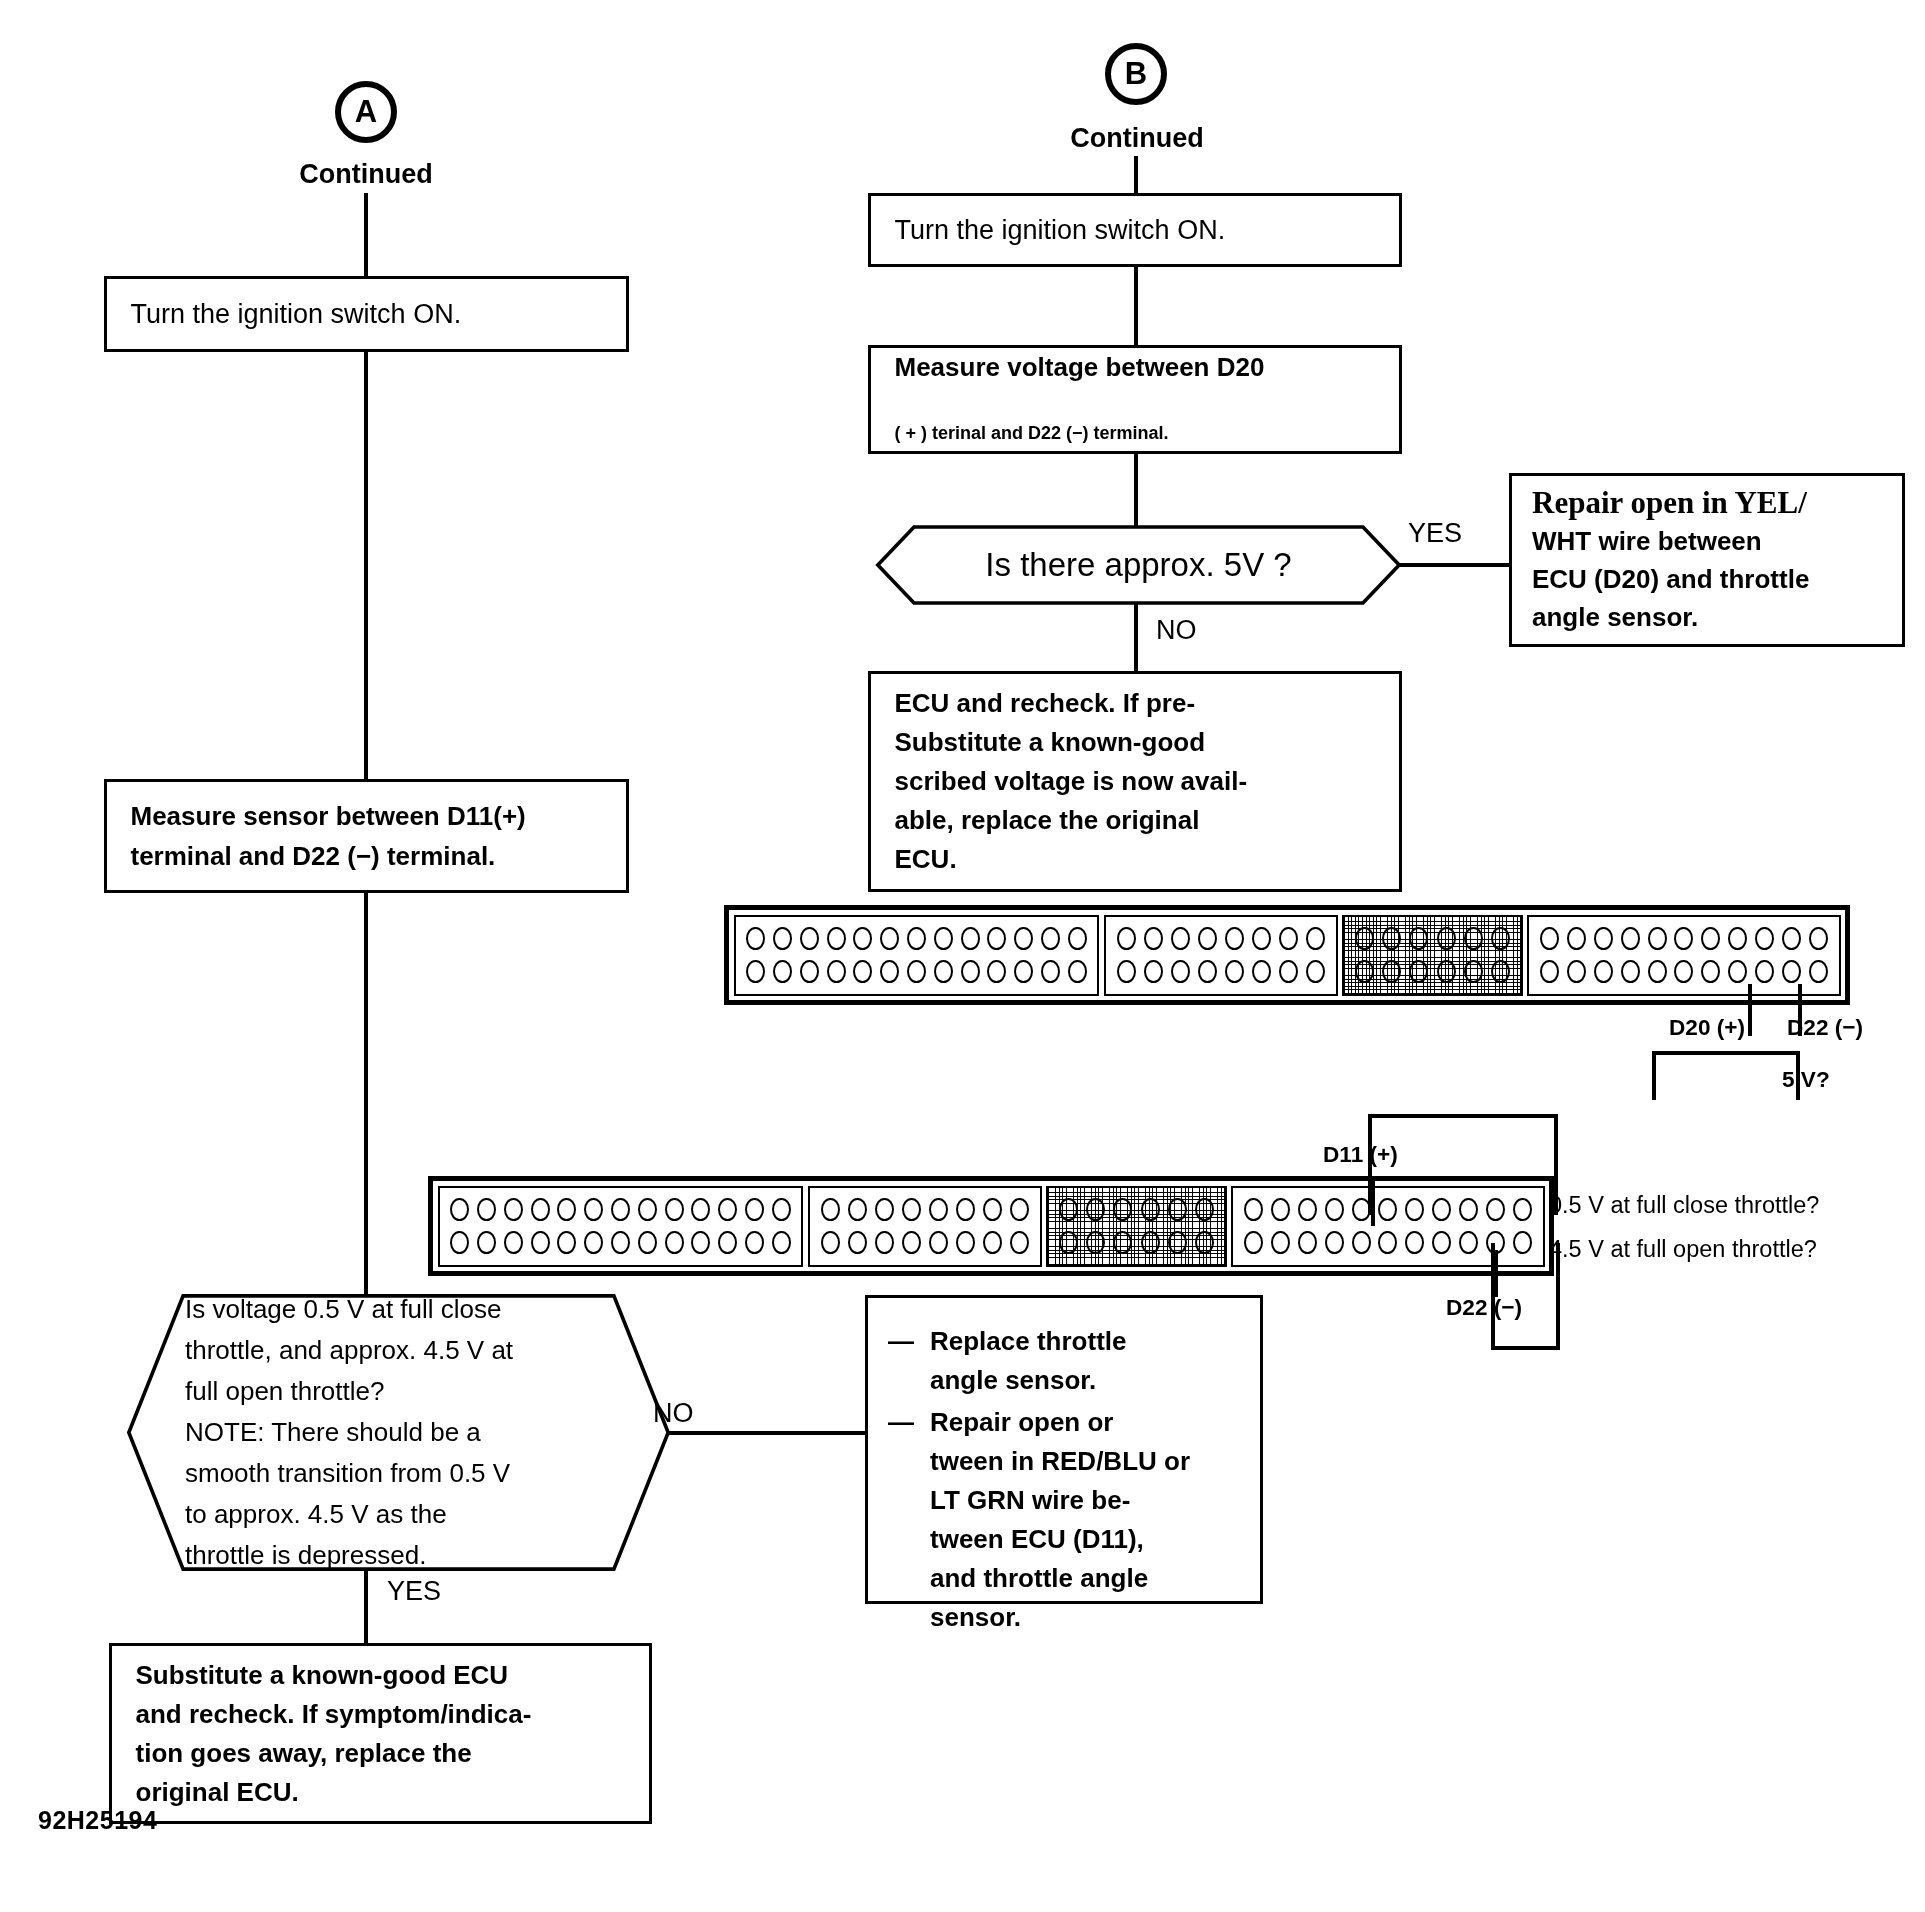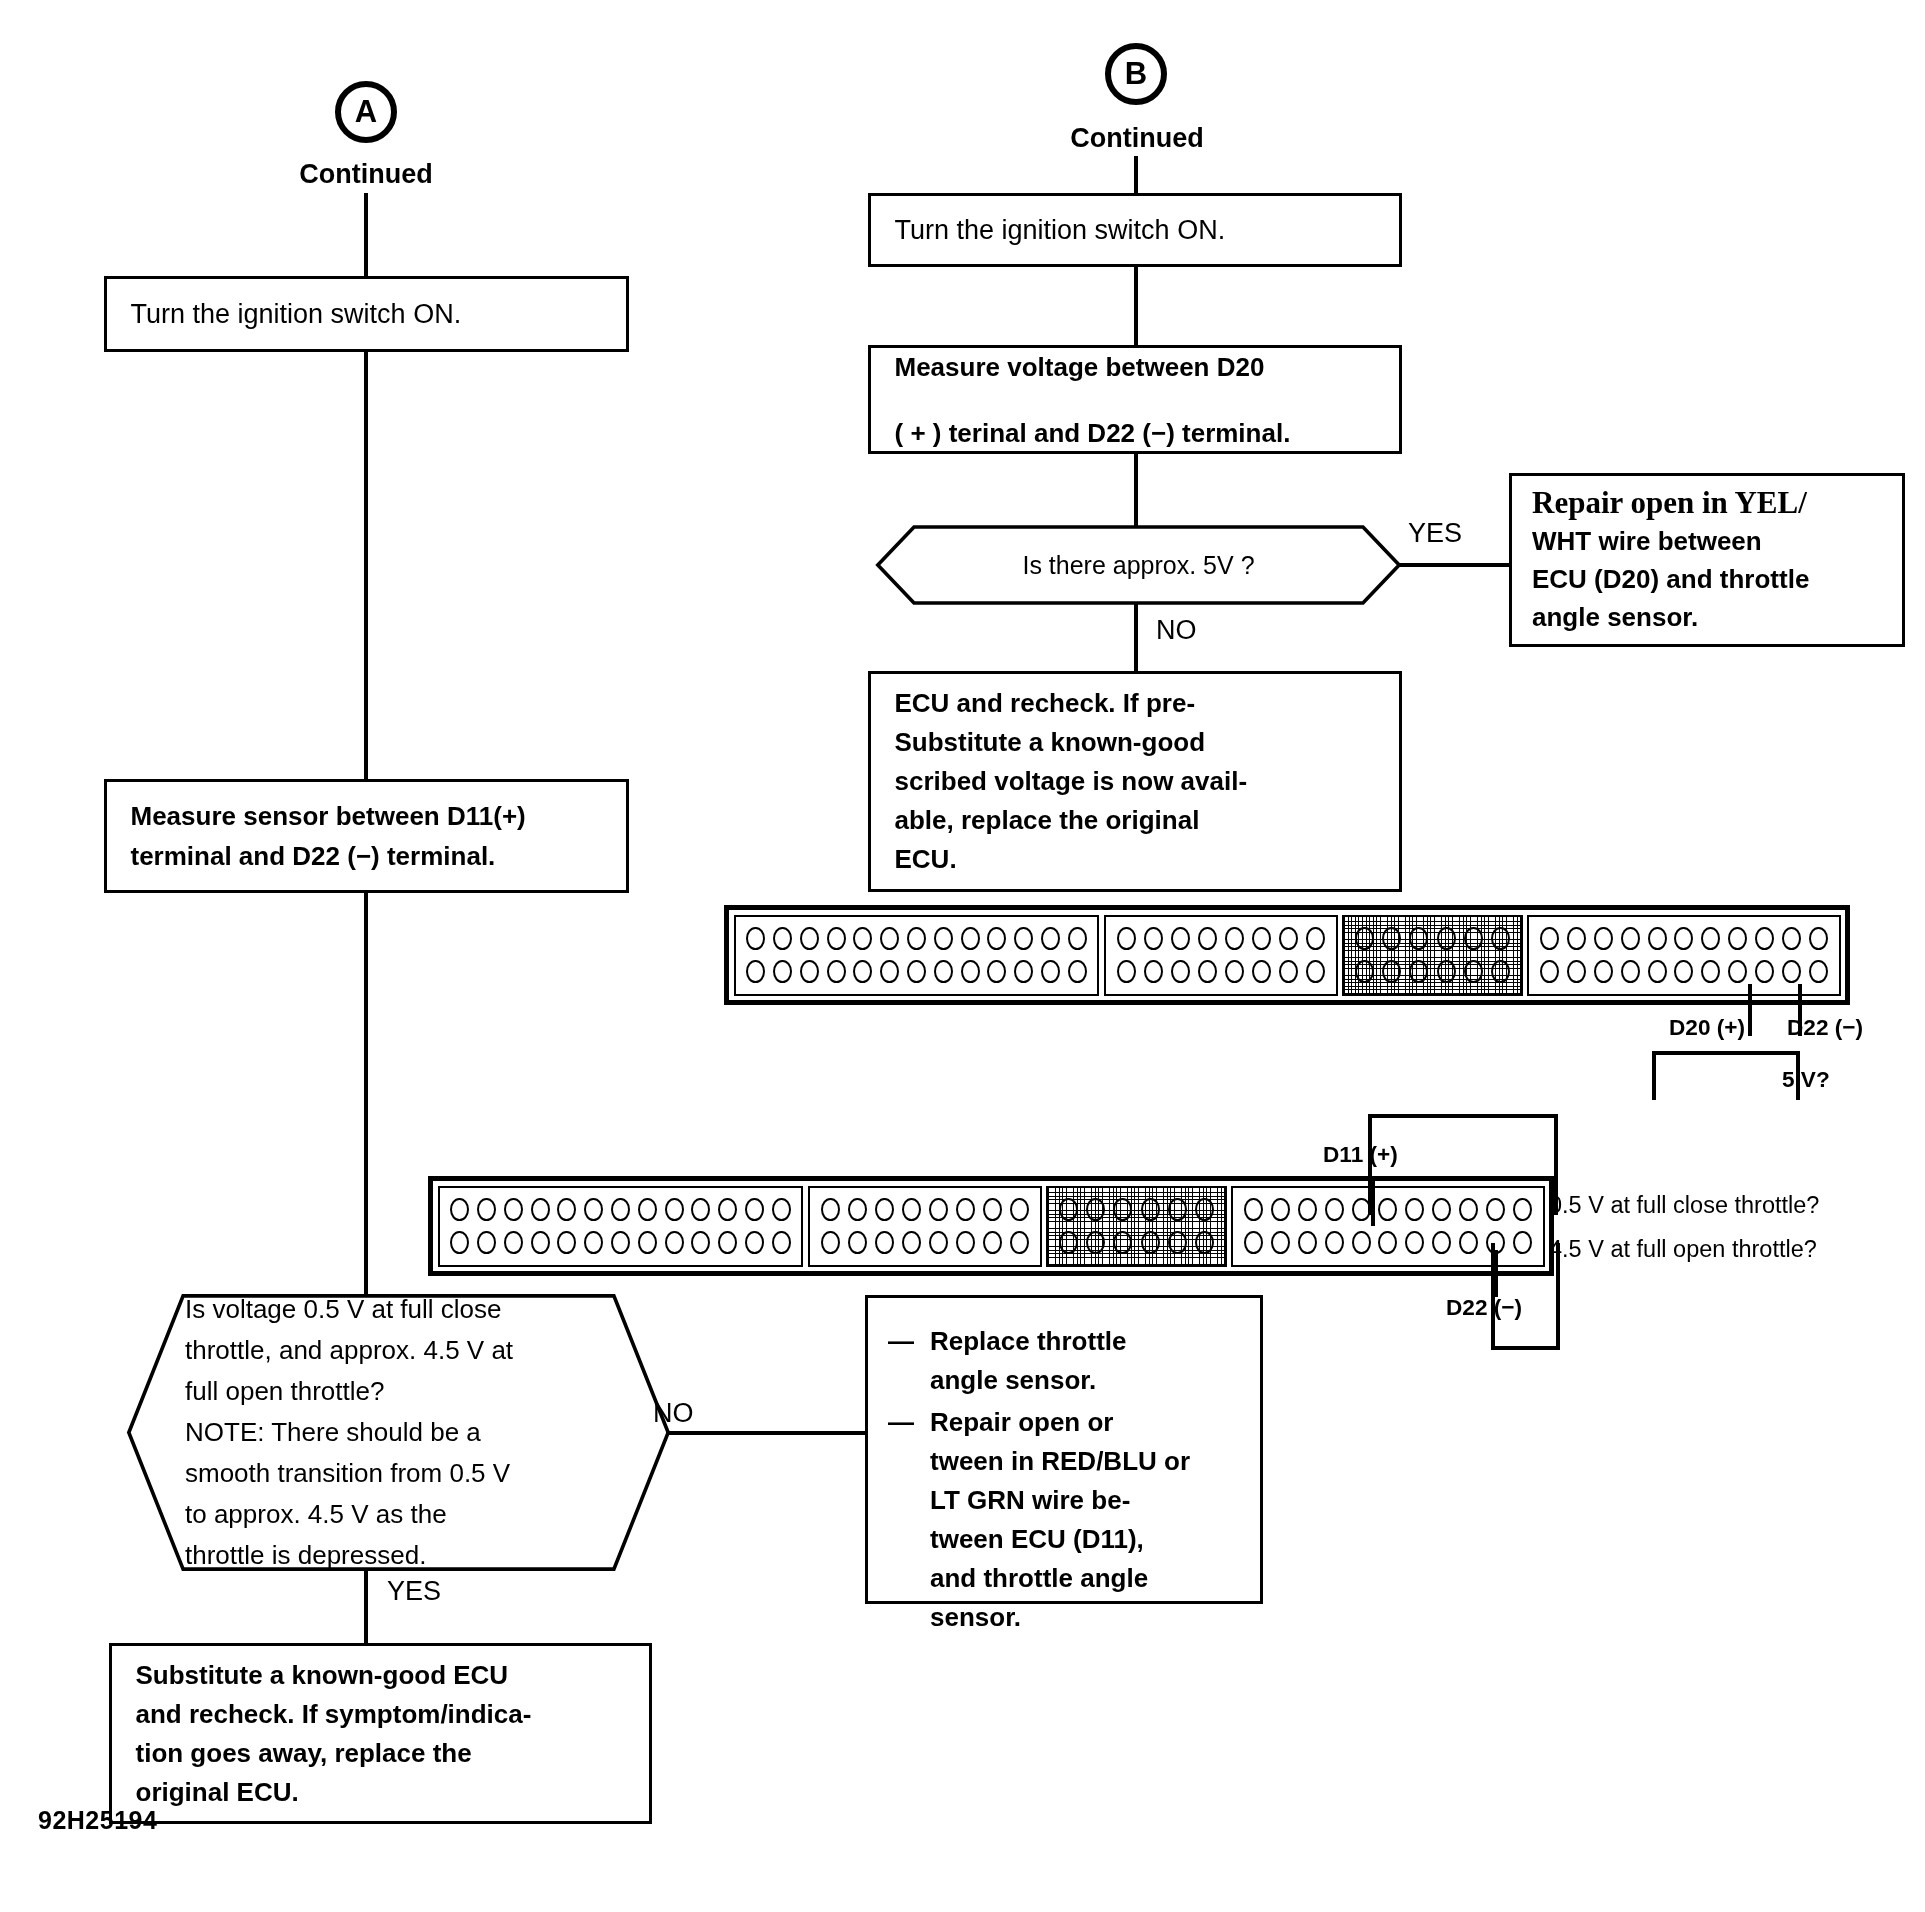--- a/index.html
+++ b/index.html
@@ -238,32 +238,32 @@
     <div class="inner">
       <p class="t-reg" style="font-size:27px;">Turn the ignition switch ON.</p>
     </div>
   </div>
 
   <div class="abs vline" style="left:1134px; top:265px; height:81px;"></div>
 
   <div class="abs pbox" style="left:868px; top:345px; width:534px; height:109px;">
     <div class="inner">
       <p class="t-bold" style="font-size:26px; line-height:40px;">Measure voltage between D20</p>
-      <p class="t-bold" style="font-size:26px; line-height:40px;margin-top:26px;">( + ) terinal and D22 (−) terminal.</p>
+      <p class="t-bold" style="font-size:18px; line-height:40px;margin-top:26px;">( + ) terinal and D22 (−) terminal.</p>
     </div>
   </div>
 
   <div class="abs vline" style="left:1134px; top:451px; height:76px;"></div>
 
   <div class="hex-wrap" style="left:876px; top:525px; width:525px; height:80px;">
     <svg width="525" height="80" viewBox="0 0 580 88">
       <polygon points="42,2 538,2 578,44 538,86 42,86 2,44" fill="#ffffff" stroke="#000000" stroke-width="4"></polygon>
     </svg>
     <div class="hex-text">
-      <div class="txt" style="font-size:25px; text-align:center; padding:0 27px;">
+      <div class="txt" style="font-size:33px; text-align:center; padding:0 27px;">
         <p class="t-reg">Is there approx. 5V ?</p>
       </div>
     </div>
   </div>
 
   <div class="abs hline" style="left:1399px; top:563px; width:112px;"></div>
   <div class="abs branch-label" style="left:1408px; top:518px; font-size:27px;">YES</div>
 
   <div class="abs pbox" style="left:1509px; top:473px; width:396px; height:174px;">
     <div class="inner" style="padding:0 20px;">

